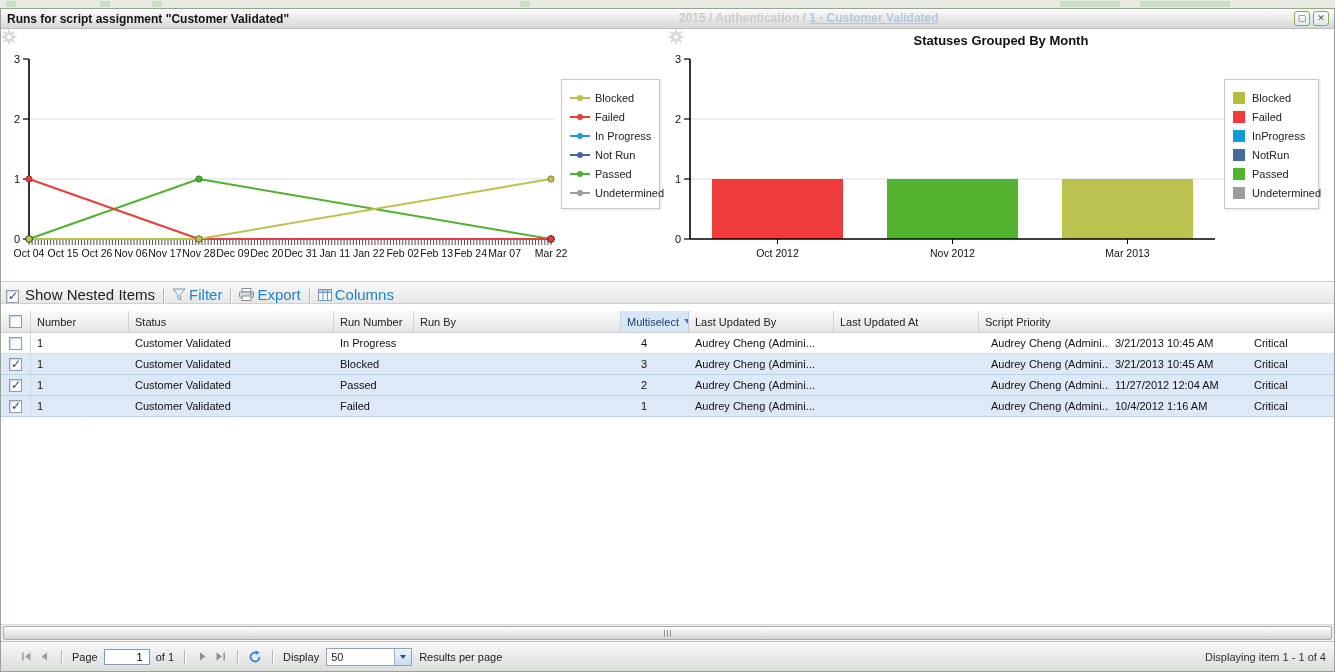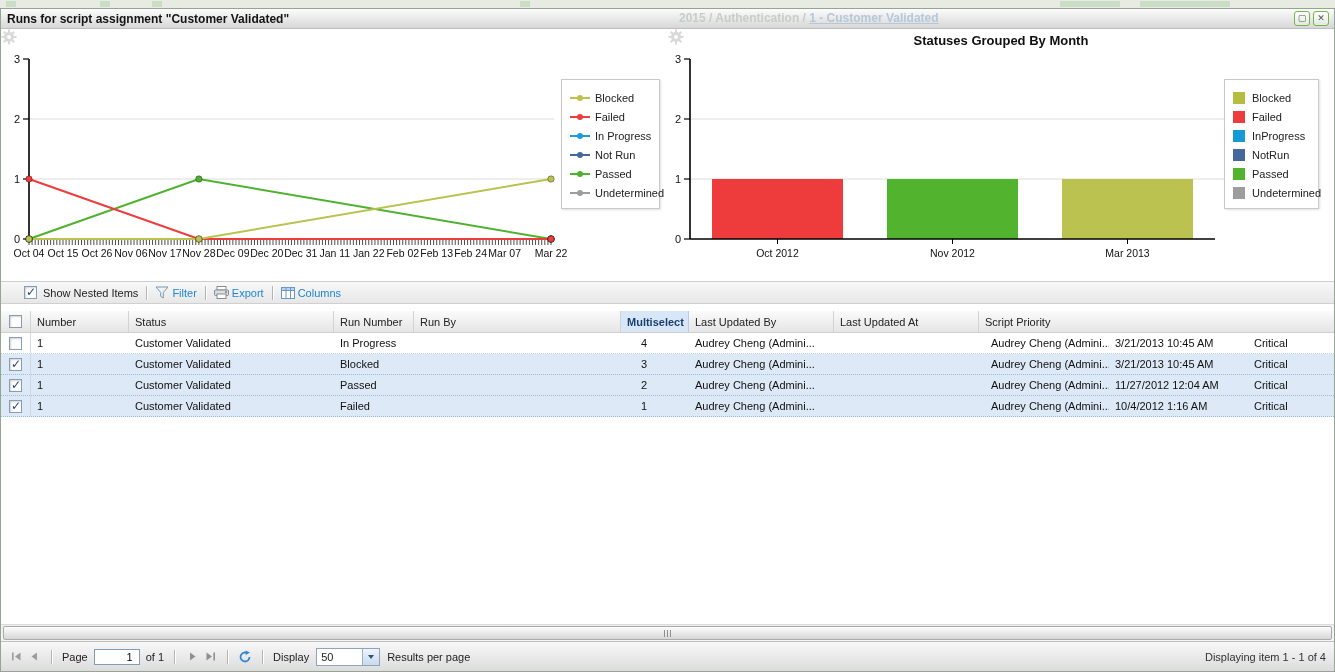--- a/index.html
+++ b/index.html
@@ -39,38 +39,38 @@
   .legend-bar { left:556px; width:95px; }
   .lg-item { display:flex; align-items:center; height:19px; font-size:11px; color:#222; white-space:nowrap; }
   .lg-line-mark { display:inline-block; width:20px; height:2px; position:relative; margin-right:5px; flex:0 0 20px; }
   .lg-line-mark i { position:absolute; left:7px; top:-2px; width:6px; height:6px; border-radius:50%; }
   .lg-sq { display:inline-block; width:12px; height:12px; margin-right:7px; flex:0 0 12px; }
   .gear { position:absolute; top:225px; width:16px; height:16px; cursor:pointer; }
   .gear-left { left:643px; } .gear-right { left:634px; }
 
   
   .toolbar1 { flex:0 0 22px; background:linear-gradient(#f8f8f8,#e7e7e7); border-bottom:1px solid #d0d0d0;
-    display:flex; align-items:center; font-size:11px; color:#222; padding-left:23px; }
+    display:flex; align-items:flex-end; font-size:15px; color:#222; padding-left:5px; }
   .toolbar2 { flex:0 0 22px; background:#f4f4f4; border-bottom:1px solid #dadada;
     display:flex; align-items:center; font-size:11px; padding-left:5px; }
   .tb-link { color:#1d86d2; cursor:pointer; display:flex; align-items:center; gap:3px; }
   .vsep { width:1px; height:14px; background:#b3b3b3; box-shadow:1px 0 0 #fff; margin:0 8px; }
   .cb { width:13px; height:13px; background:#fff; border:1px solid #8a9cb2;
     box-shadow:inset 1px 1px 2px rgba(0,0,0,0.18); position:relative; cursor:pointer; flex:0 0 13px; }
   .cb.on::after { content:"✓"; position:absolute; left:1px; top:-2px; font-size:12px; font-weight:bold; color:#1f3f77; }
   .tb-label { margin-left:6px; }
 
   .spacer7 { flex:0 0 7px; background:#fff; }
 
   
   .grid-cols { display:grid; grid-template-columns:30px 98px 205px 80px 207px 68px 145px 145px 130px 135px 1fr; }
   .ghead { flex:0 0 22px; background:linear-gradient(#fbfbfb,#e5e5e5); border-bottom:1px solid #cfcfcf; }
   .ghead .hcell { display:flex; align-items:center; padding-left:6px; font-size:11px; color:#222;
     border-right:1px solid #d3d3d3; white-space:nowrap; overflow:hidden; cursor:pointer; }
-  .ghead .hcell.sorted { background:#d8e7f7; border-right:1px solid #b6cde8; color:#1b3f6f;font-weight:bold; }
+  .ghead .hcell.sorted { background:#d8e7f7; border-right:1px solid #b6cde8; color:#1b3f6f; }
   .sort-arrow { width:0; height:0; border-left:4px solid transparent; border-right:4px solid transparent;
     border-top:5px solid #4a72a8; margin-left:5px; }
   .hsel { display:flex; align-items:center; justify-content:center; border-right:1px solid #d3d3d3; }
 
   .grow { flex:0 0 21px; background:#fff; border-bottom:1px dotted #b7cfe6; font-size:11px; color:#111; cursor:pointer; }
   .grow.checked { background:#dde9f6; border-bottom:1px dotted #9ebcdd; }
   .grow .cell { display:flex; align-items:center; padding-left:6px; white-space:nowrap; overflow:hidden; }
   .grow .cell-sel { justify-content:center; padding-left:0; border-right:1px solid #cdd9e8; }
 
   .filler { flex:1 1 auto; background:#fff; }
@@ -78,25 +78,25 @@
   
   .hscroll { flex:0 0 17px; background:linear-gradient(#ededed,#f6f6f6); border-top:1px solid #dcdcdc;
     position:relative; }
   .hthumb { position:absolute; top:1px; left:2px; right:2px; height:14px;
     background:linear-gradient(#fdfdfd,#d6d6d6); border:1px solid #ababab; border-radius:2px; cursor:pointer; }
   .hgrip { position:absolute; left:50%; top:3px; width:9px; height:7px; margin-left:-4px;
     background:repeating-linear-gradient(90deg,#8f8f8f 0 1px,transparent 1px 3px); }
 
   
   .pager { flex:0 0 30px; background:linear-gradient(#f8f8f8,#dcdcdc); border-top:1px solid #bfbfbf;
-    display:flex; align-items:center; font-size:11px; color:#222; padding:0 8px 0 6px; }
+    display:flex; align-items:center; font-size:11px; color:#222; padding:0 8px 0 16px; }
   .pg-btn { width:18px; height:18px; display:flex; align-items:center; justify-content:center; cursor:pointer; }
   .page-input { width:46px; height:16px; border:1px solid #7f9db9; font-size:11px; text-align:right;
     padding-right:6px; margin:0 4px; font-family:"Liberation Sans",sans-serif; }
-  .combo { display:flex; width:64px; height:18px; border:1px solid #8fa4ba; background:#fff;
+  .combo { display:flex; width:86px; height:18px; border:1px solid #8fa4ba; background:#fff;
     margin:0 5px; cursor:pointer; }
   .combo .val { flex:1; font-size:11px; padding:2px 0 0 4px; }
   .combo .btn { flex:0 0 17px; background:linear-gradient(#eef4fd,#c9d9ee); border-left:1px solid #9ab0c8;
     display:flex; align-items:center; justify-content:center; }
   .combo .btn i { width:0; height:0; border-left:3px solid transparent; border-right:3px solid transparent;
     border-top:4px solid #33517a; }
   .pg-status { margin-left:auto; color:#333; }
   .pager .lbl { margin:0 2px; }
 </style>
 </head>

